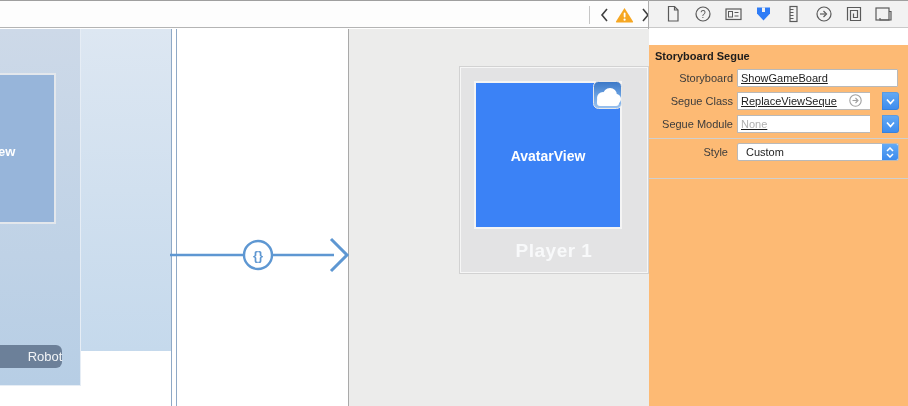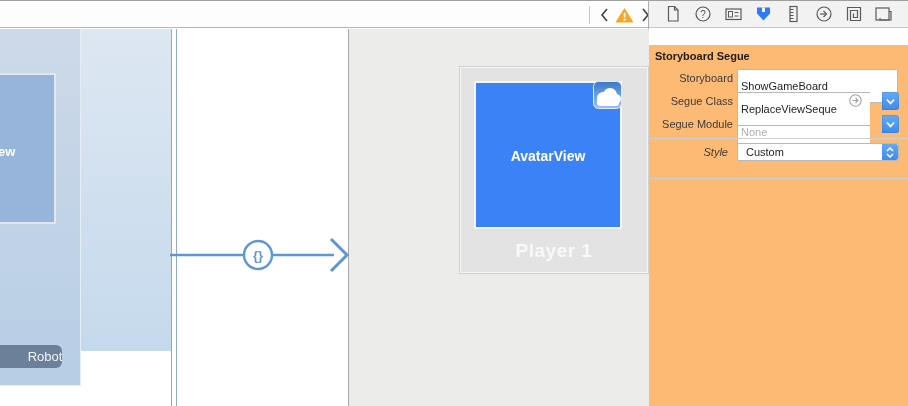--- a/index.html
+++ b/index.html
@@ -18,21 +18,21 @@
                display:flex;align-items:center;justify-content:space-between;padding:0 13px;}
   .insp-tab{width:22px;height:22px;display:flex;align-items:center;justify-content:center;}
   .v-split{position:absolute;left:648px;top:0;width:1px;height:406px;background:#aeaeae;}
   
   .inspector{position:absolute;left:649px;top:45px;width:259px;height:370px;background:#fdba74;}
   .insp-title{position:absolute;left:6px;top:5px;font-size:11px;font-weight:bold;color:#1d1d1d;}
   .insp-row{position:absolute;left:0;width:259px;height:18px;}
   .insp-label{position:absolute;left:0;top:3px;width:84px;text-align:right;font-size:11px;color:#3c3c3c;}
   .insp-input{position:absolute;left:88px;top:0;width:153px;height:16px;border:1px solid #b9b9b9;
               background:#fff;font-size:11px;font-family:"Liberation Sans",sans-serif;color:#1d1d1d;
-              padding:8px 3px;border-radius:1px;}
+              padding:0 3px;border-radius:1px;text-decoration:underline;}
   .combo-input{width:126px;border-right:none;border-radius:1px 0 0 1px;}
   .combo-input.with-icon{padding-right:18px;width:111px;}
   .circ-arrow{position:absolute;left:200px;top:2px;width:13px;height:13px;}
   .combo-btn{position:absolute;left:233px;top:0;width:17px;height:18px;border-radius:0 3px 3px 0;
              background:linear-gradient(#64aaf4,#3c8bee);display:flex;align-items:center;justify-content:center;
              box-shadow:inset 0 0 0 1px rgba(0,0,0,0.08);}
   .popup{position:absolute;left:88px;top:0;width:162px;height:18px;border:1px solid #b9b9b9;background:#fff;
          border-radius:2px;box-sizing:border-box;}
   .popup-text{position:absolute;left:8px;top:2px;font-size:11px;color:#1d1d1d;}
   .popup-btn{position:absolute;right:0;top:0;width:16px;height:16px;border-radius:0 2px 2px 0;
@@ -182,21 +182,21 @@
     <div class="combo-btn">
       <svg width="9" height="7" viewBox="0 0 9 7">
         <polyline points="1,1.5 4.5,5.5 8,1.5" fill="none" stroke="#fff" stroke-width="1.7"></polyline>
       </svg>
     </div>
   </div>
 
   <div class="insp-sep" style="top:93px;"></div>
 
   <div class="insp-row" style="top:98px;">
-    <div class="insp-label" style="width:79px;font-style:italic;">Style</div>
+    <div class="insp-label" style="width:79px;">Style</div>
     <div class="popup">
       <span class="popup-text">Custom</span>
       <div class="popup-btn">
         <svg width="8" height="5" viewBox="0 0 8 5">
           <polyline points="1,4 4,1 7,4" fill="none" stroke="#fff" stroke-width="1.5"></polyline>
         </svg>
         <svg width="8" height="5" viewBox="0 0 8 5">
           <polyline points="1,1 4,4 7,1" fill="none" stroke="#fff" stroke-width="1.5"></polyline>
         </svg>
       </div>

